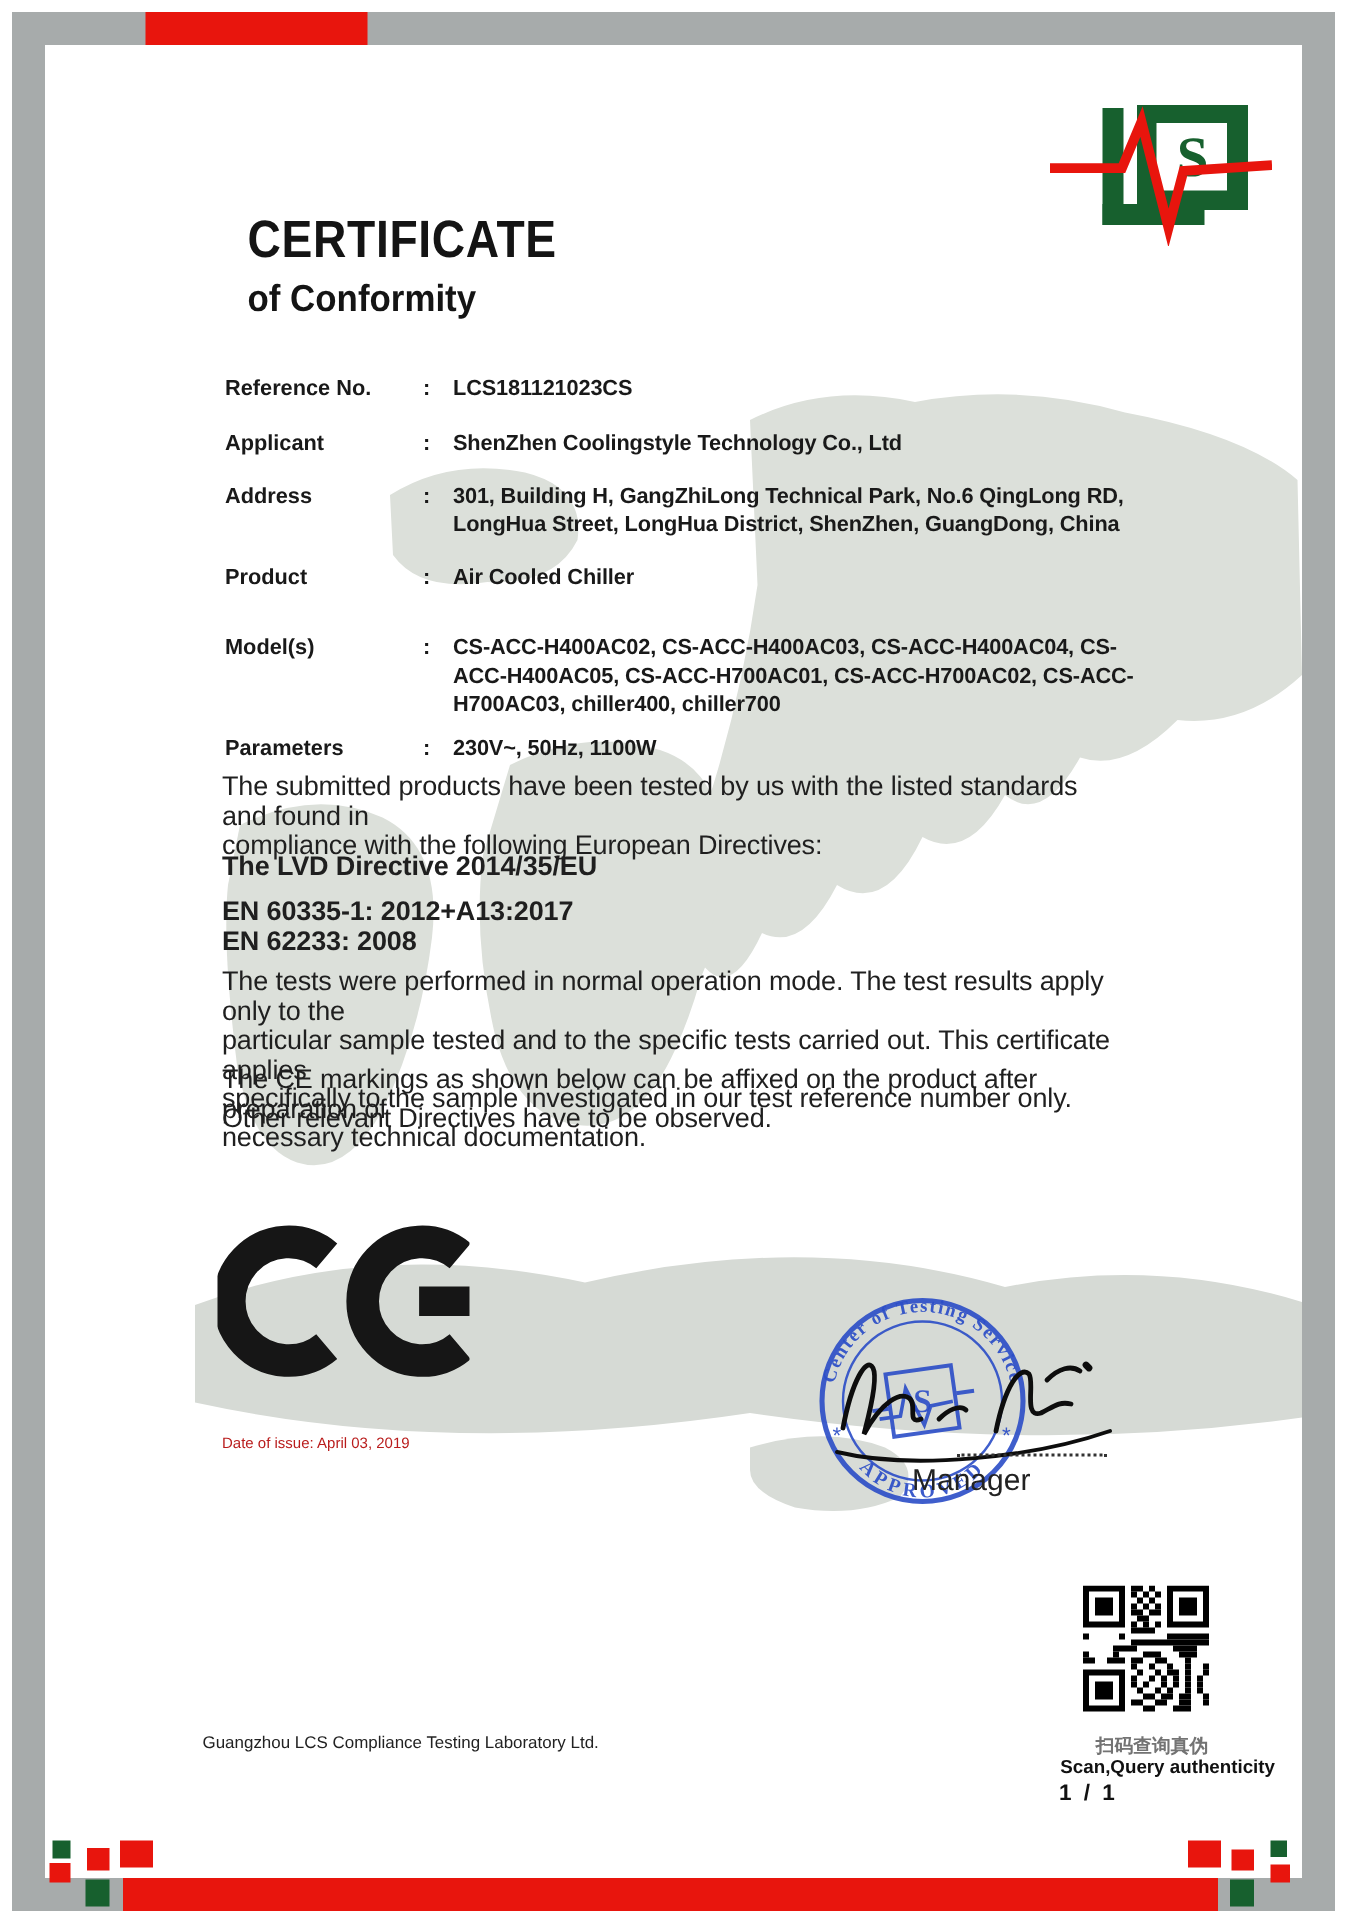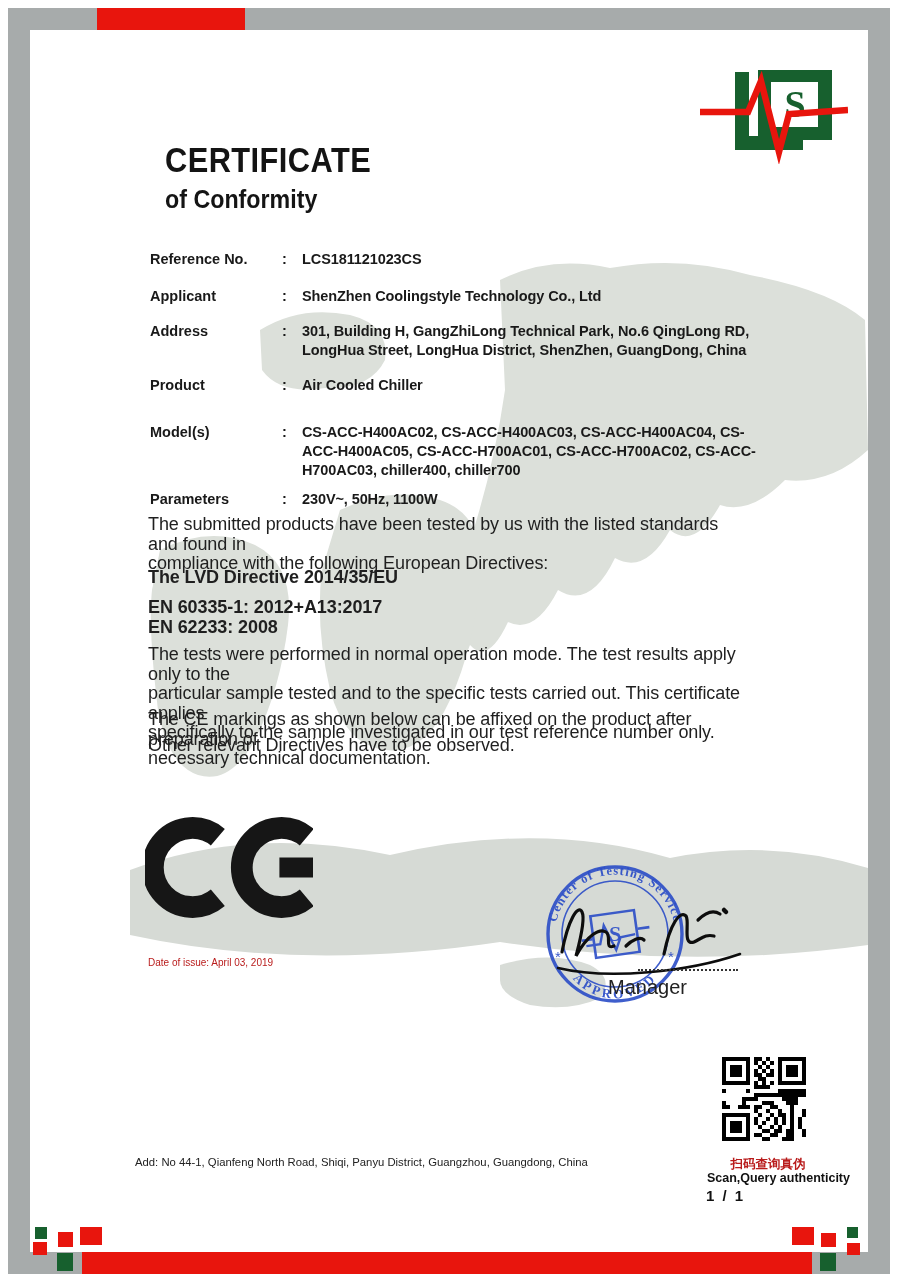--- a/index.html
+++ b/index.html
@@ -35,21 +35,21 @@
   .field-colon{display:inline-block;width:20px;vertical-align:top;}
   .field-value{display:inline-block;width:490px;vertical-align:top;white-space:pre-line;letter-spacing:-0.1px;}
   .para{position:absolute;left:148px;width:600px;font-size:18px;line-height:19.5px;
         white-space:pre-line;color:#1f1f1f;letter-spacing:-0.1px;}
   .para.bold{font-weight:700;}
   .date-line{position:absolute;left:148px;top:957px;font-size:10px;font-weight:400;color:#b91c1c;}
   
   .footer{position:absolute;left:135px;top:1156px;font-size:11.3px;line-height:13.8px;color:#222;}
   .qr-wrap{position:absolute;left:722px;top:1057px;width:84px;height:92px;background:#fff;}
   .qr-caption-zh{position:absolute;left:700px;top:1156px;width:136px;text-align:center;
-                 font-size:12.5px;font-weight:700;color:#b91c1c;}
+                 font-size:12.5px;font-weight:700;color:#737373;}
   .qr-caption-en{position:absolute;left:686px;top:1171px;width:164px;text-align:right;
                  font-size:12.5px;font-weight:700;color:#111;}
   .page-num{position:absolute;left:706px;top:1187px;width:100px;text-align:left;
             font-size:15px;font-weight:700;letter-spacing:2px;color:#111;}
   
   .manager{position:absolute;left:608px;top:976px;font-size:20px;color:#222;}
   .sig-dots{position:absolute;left:638px;top:969px;width:100px;border-top:2px dotted #333;}
   .map-svg{position:absolute;left:30px;top:30px;}
 </style>
 </head>
@@ -304,14 +304,14 @@
       <rect x="16" y="2" width="3" height="3" fill="#000"></rect>
       <rect x="0" y="14" width="7" height="7" fill="#000"></rect>
       <rect x="1" y="15" width="5" height="5" fill="#fff"></rect>
       <rect x="2" y="16" width="3" height="3" fill="#000"></rect>
     </svg></div>
 <div class="qr-caption-zh">扫码查询真伪</div>
 <div class="qr-caption-en">Scan,Query authenticity</div>
 <div class="page-num">1 / 1</div>
 
 <div class="footer">
-  <div>Add: No 44-1, Qianfeng North Road, Shiqi, Panyu District, Guangzhou, Guangdong, China</div>
+  <div>Guangzhou LCS Compliance Testing Laboratory Ltd.</div>
 </div>
 
 </body></html>

